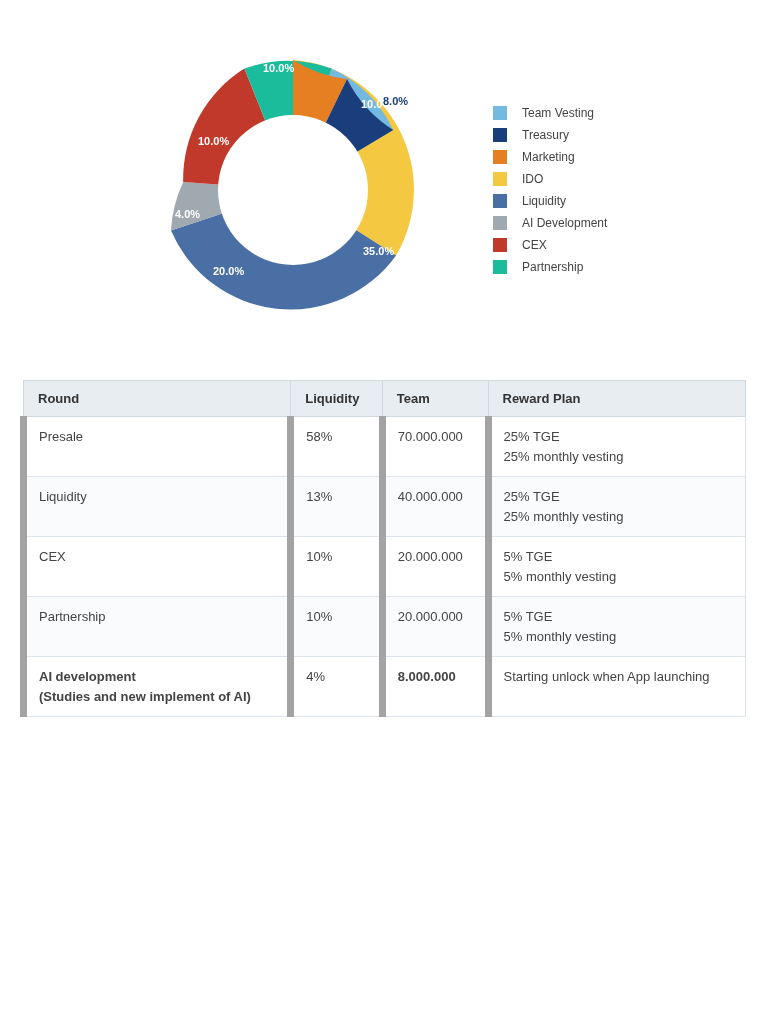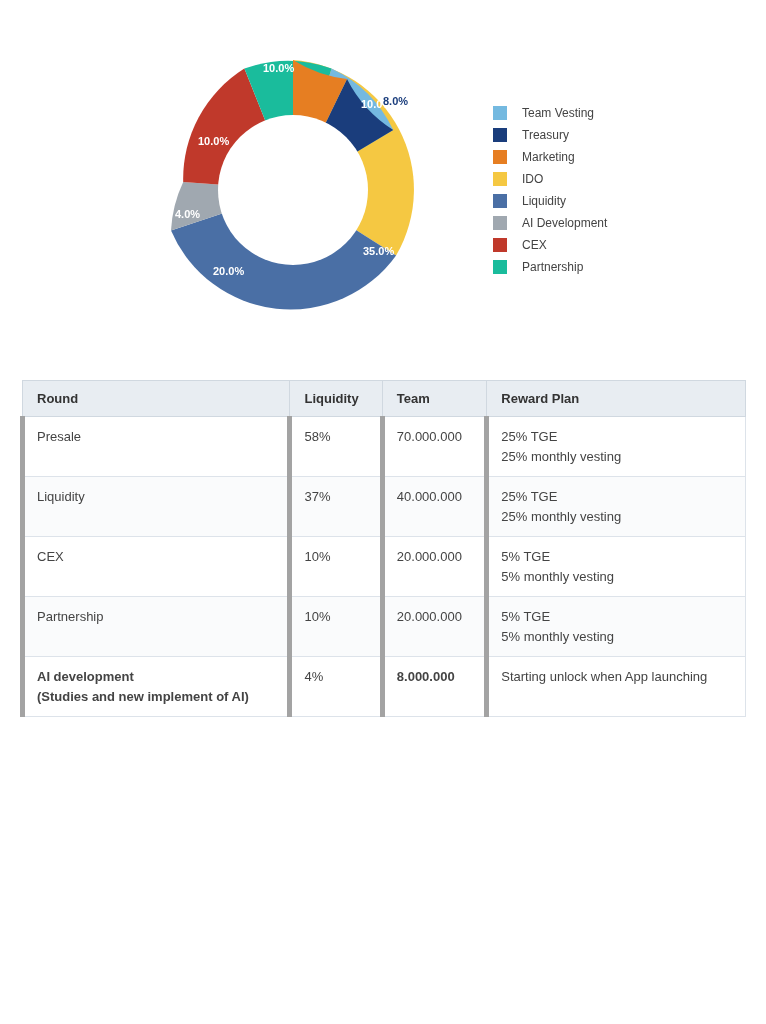--- a/index.html
+++ b/index.html
@@ -80,21 +80,21 @@
       border-bottom: 1px solid #dde3ea;
     }
 
     tbody tr:nth-child(even) {
       background: #fafbfc;
     }
 
     tbody td {
       padding: 10px 12px;
       vertical-align: top;
-      border-left: 5px solid #a3a3a3;
+      border-left: 7px solid #a3a3a3;
       border-right: 1px solid #dde3ea;
       color: #444;
       line-height: 1.5;
     }
 
     
     .donut-label {
       font-size: 11px;
       fill: #fff;
       font-weight: bold;
@@ -192,21 +192,21 @@
     </thead>
     <tbody>
       <tr>
         <td>Presale</td>
         <td>58%</td>
         <td>70.000.000</td>
         <td>25% TGE<br>25% monthly vesting</td>
       </tr>
       <tr>
         <td>Liquidity</td>
-        <td>37%</td>
+        <td>13%</td>
         <td>40.000.000</td>
         <td>25% TGE<br>25% monthly vesting</td>
       </tr>
       <tr>
         <td>CEX</td>
         <td>10%</td>
         <td>20.000.000</td>
         <td>5% TGE<br>5% monthly vesting</td>
       </tr>
       <tr>

